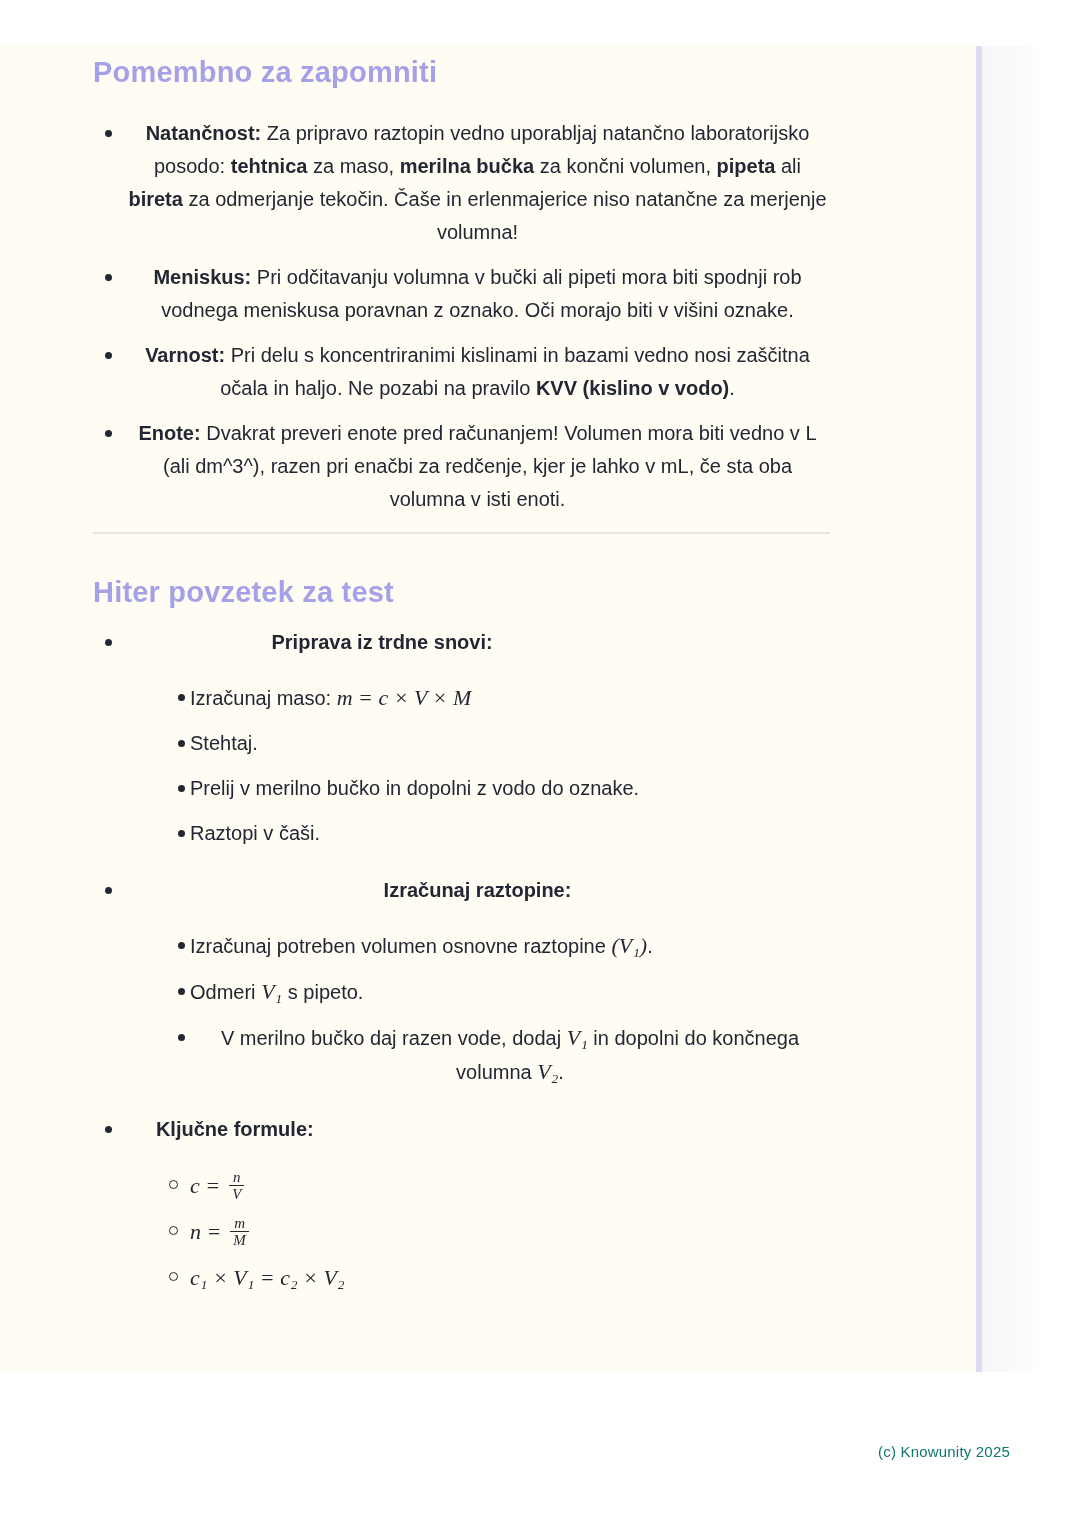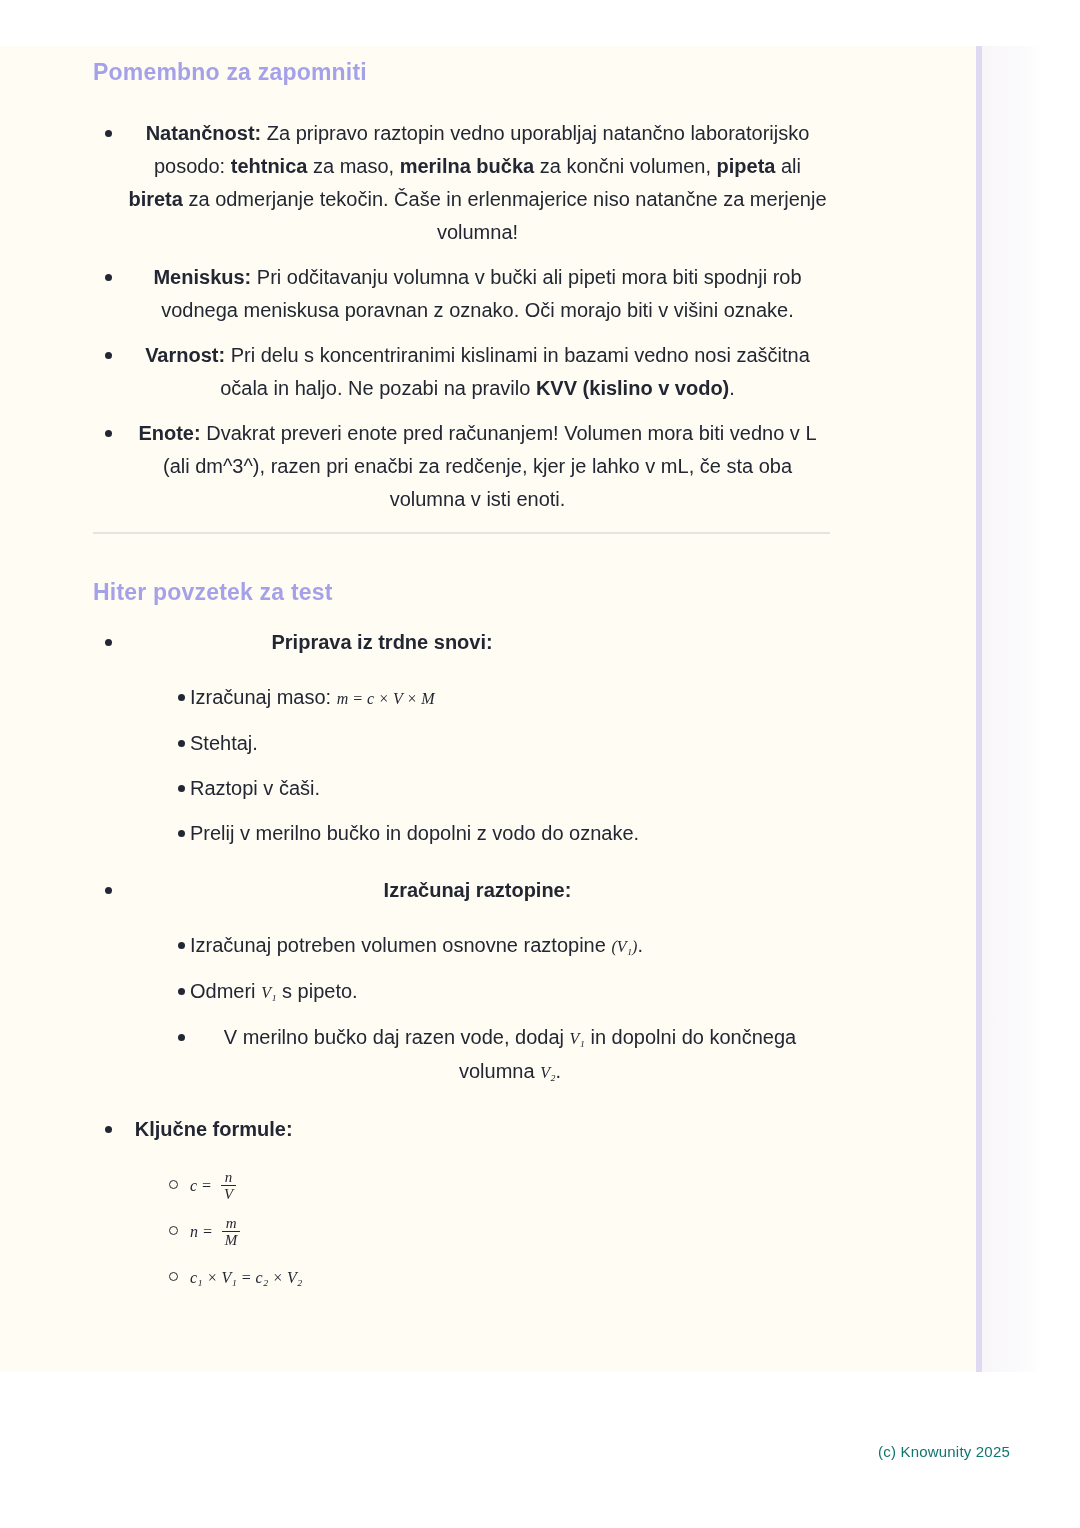--- a/index.html
+++ b/index.html
@@ -23,21 +23,21 @@
     width:6px;height:1326px;
     background:#dedaf1;
   }
   .edge-shade{
     position:absolute;left:982px;top:46px;
     width:58px;height:1326px;
     background:linear-gradient(to right,#f8f6f9 0%,#fbfafc 70%,#ffffff 100%);
   }
   .content{width:737px;}
   h1,h2{
-    font-size:23px;line-height:36px;font-weight:700;
+    font-size:29px;line-height:36px;font-weight:700;
     color:#a5a1e9;letter-spacing:0.2px;
   }
   h1{margin:0 0 27px;}
   h2{margin:40px 0 16px;}
   .divider{
     border:none;border-top:2px solid #e6e4de;
     margin:16px 0 0;width:737px;
   }
   ul{list-style:none;margin:0;padding:0;text-align:center;}
   .txt{
@@ -58,21 +58,21 @@
   .l3{margin:22px 0 0 38px;}
   .l3>li{margin-bottom:12px;}
   .marker3{flex:0 0 27px;}
   .circ{
     display:block;width:7px;height:7px;border-radius:50%;
     border:1.6px solid #232733;background:transparent;
     margin:12px 0 0 6px;
   }
   .math{
     font-family:"Liberation Serif","DejaVu Serif",serif;
-    font-style:italic;font-size:16px;
+    font-style:italic;font-size:22px;
   }
   .formula{display:flex;align-items:center;min-height:34px;}
   .frac{
     display:inline-flex;flex-direction:column;align-items:center;
     margin-left:9px;
   }
   .frac .num,.frac .den{
     font-size:15px;line-height:16px;padding:0 3px;
   }
   .frac .den{border-top:1.4px solid #232733;}
@@ -142,27 +142,27 @@
               <li>
                 <span class="marker2">
                     <span class="dot"></span>
                   </span>
                 <p class="txt">Stehtaj.</p>
               </li>
               <li>
                 <span class="marker2">
                     <span class="dot"></span>
                   </span>
+                <p class="txt">Prelij v merilno bučko in dopolni z vodo do oznake.</p>
+              </li>
+              <li>
+                <span class="marker2">
+                    <span class="dot"></span>
+                  </span>
                 <p class="txt">Raztopi v čaši.</p>
-              </li>
-              <li>
-                <span class="marker2">
-                    <span class="dot"></span>
-                  </span>
-                <p class="txt">Prelij v merilno bučko in dopolni z vodo do oznake.</p>
               </li>
             </ul>
           </div>
         </li>
 
         <li>
           <span class="marker1">
               <span class="dot"></span>
             </span>
           <div>

